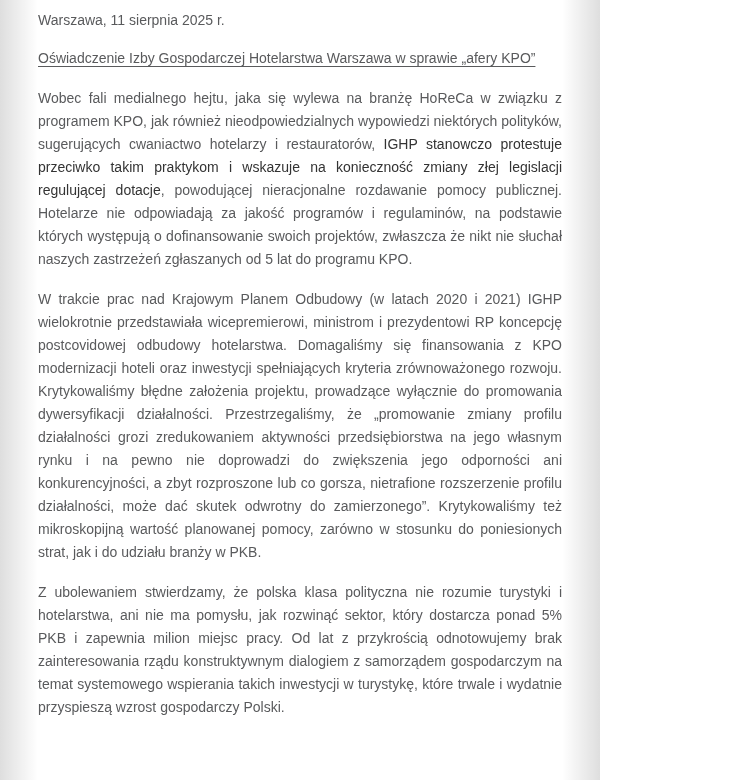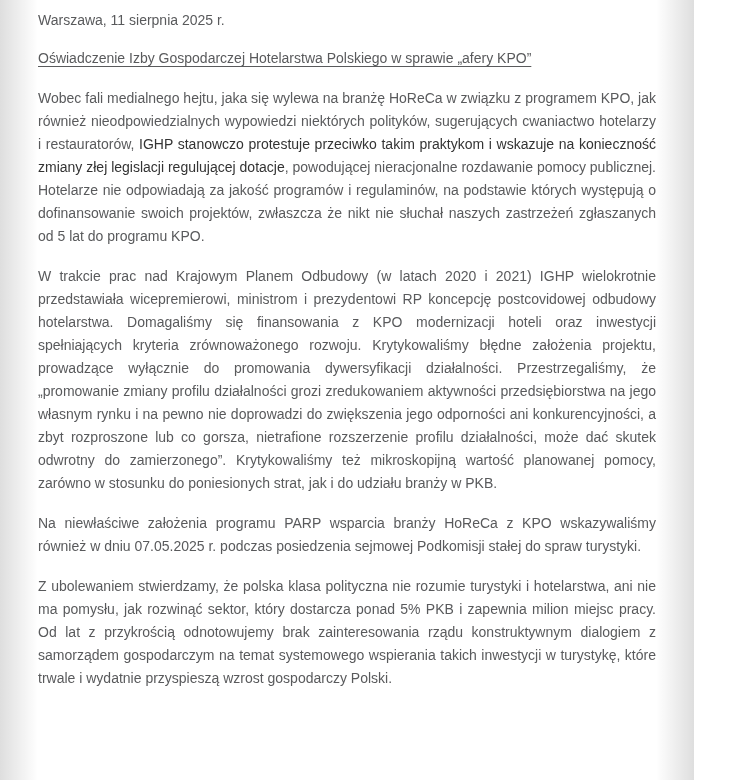--- a/index.html
+++ b/index.html
@@ -8,21 +8,21 @@
     background: #ffffff;
   }
   body {
     width: 738px;
     height: 780px;
     overflow: hidden;
     font-family: "Liberation Sans", sans-serif;
   }
   .page {
     position: relative;
-    width: 694px;
+    width: 600px;
     height: 780px;
     background: #ffffff;
   }
   .edge-shadow {
     position: absolute;
     top: 0;
     bottom: 0;
     width: 38px;
     pointer-events: none;
     z-index: 2;
@@ -72,24 +72,23 @@
 </head>
 <body>
 
 <div class="page">
   <div class="edge-shadow left"></div>
   <div class="edge-shadow right"></div>
 
   <div class="content">
     <p class="date-line">Warszawa, 11 sierpnia 2025 r.</p>
 
-    <p class="heading">Oświadczenie Izby Gospodarczej Hotelarstwa Polskiego w sprawie „afery KPO”</p>
+    <p class="heading">Oświadczenie Izby Gospodarczej Hotelarstwa Warszawa w sprawie „afery KPO”</p>
 
     <p class="para"><span>Wobec fali medialnego hejtu, jaka się wylewa na branżę HoReCa w związku z programem KPO, jak również nieodpowiedzialnych wypowiedzi niektórych polityków, sugerujących cwaniactwo hotelarzy i restauratorów, </span><span class="bold-run">IGHP stanowczo protestuje przeciwko takim praktykom i wskazuje na konieczność zmiany złej legislacji regulującej dotacje</span><span>, powodującej nieracjonalne rozdawanie pomocy publicznej. Hotelarze nie odpowiadają za jakość programów i regulaminów, na podstawie których występują o dofinansowanie swoich projektów, zwłaszcza że nikt nie słuchał naszych zastrzeżeń zgłaszanych od 5 lat do programu KPO.</span></p>
 
     <p class="para">W trakcie prac nad Krajowym Planem Odbudowy (w latach 2020 i 2021) IGHP wielokrotnie przedstawiała wicepremierowi, ministrom i prezydentowi RP koncepcję postcovidowej odbudowy hotelarstwa. Domagaliśmy się finansowania z KPO modernizacji hoteli oraz inwestycji spełniających kryteria zrównoważonego rozwoju. Krytykowaliśmy błędne założenia projektu, prowadzące wyłącznie do promowania dywersyfikacji działalności. Przestrzegaliśmy, że „promowanie zmiany profilu działalności grozi zredukowaniem aktywności przedsiębiorstwa na jego własnym rynku i na pewno nie doprowadzi do zwiększenia jego odporności ani konkurencyjności, a zbyt rozproszone lub co gorsza, nietrafione rozszerzenie profilu działalności, może dać skutek odwrotny do zamierzonego”. Krytykowaliśmy też mikroskopijną wartość planowanej pomocy, zarówno w stosunku do poniesionych strat, jak i do udziału branży w PKB.</p>
 
-    <p class="para">Na niewłaściwe założenia programu PARP wsparcia branży HoReCa z KPO wskazywaliśmy również w dniu 07.05.2025 r. podczas posiedzenia sejmowej Podkomisji stałej do spraw turystyki.</p>
 
     <p class="para">Z ubolewaniem stwierdzamy, że polska klasa polityczna nie rozumie turystyki i hotelarstwa, ani nie ma pomysłu, jak rozwinąć sektor, który dostarcza ponad 5% PKB i zapewnia milion miejsc pracy. Od lat z przykrością odnotowujemy brak zainteresowania rządu konstruktywnym dialogiem z samorządem gospodarczym na temat systemowego wspierania takich inwestycji w turystykę, które trwale i wydatnie przyspieszą wzrost gospodarczy Polski.</p>
 
   </div>
 </div>
 
 </body></html>

